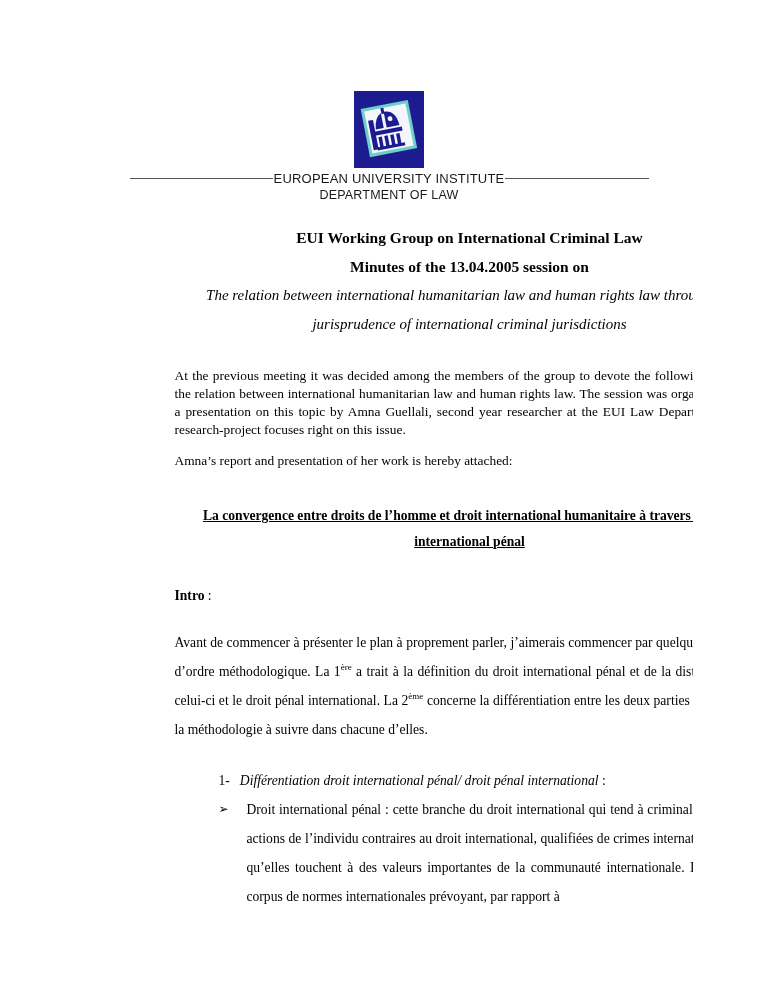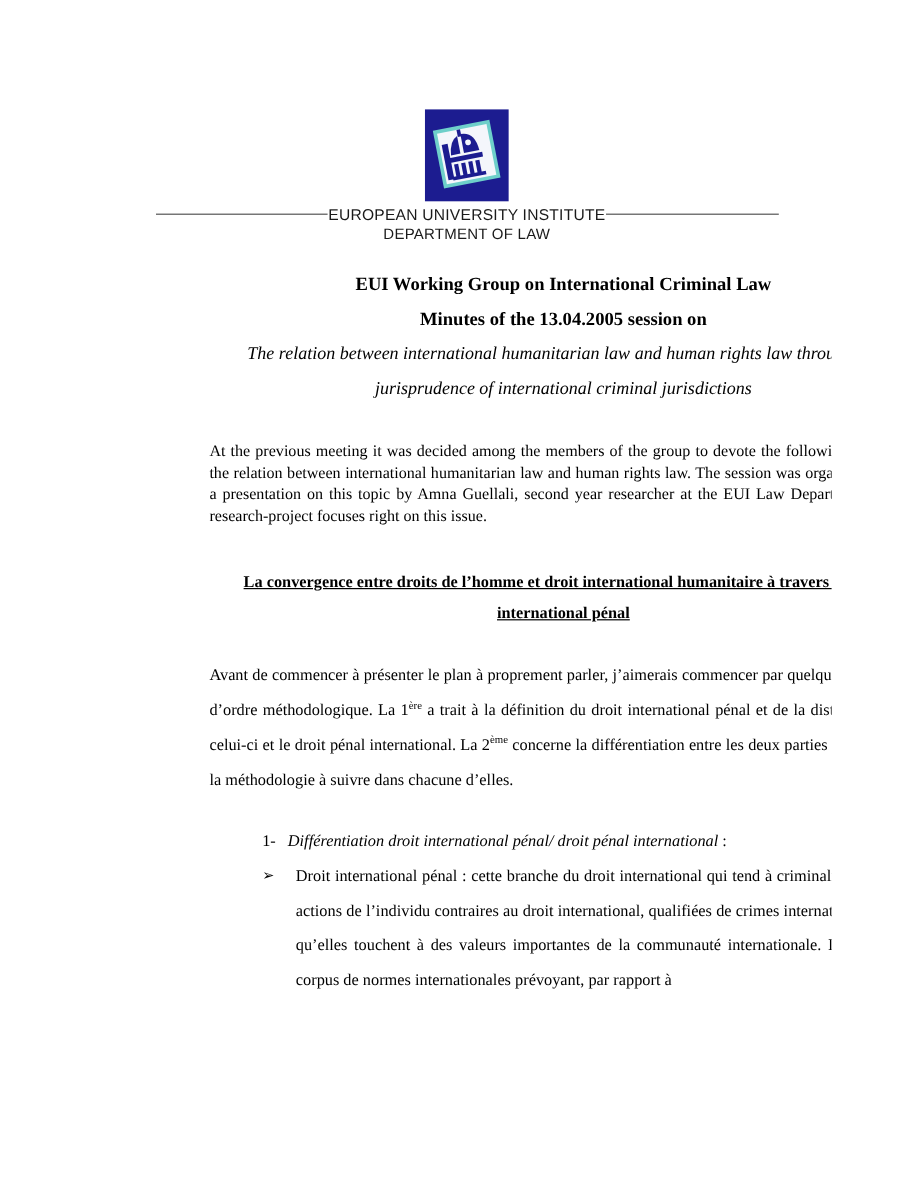--- a/index.html
+++ b/index.html
@@ -131,23 +131,25 @@
 
   <div class="content">
 
     <div class="title-block">
       <div class="title-line">EUI Working Group on International Criminal Law</div>
       <div class="title-line">Minutes of the 13.04.2005 session on</div>
       <div class="subtitle">The relation between international humanitarian law and human rights law through the jurisprudence of international criminal jurisdictions</div>
     </div>
 
     <p class="minutes-para">At the previous meeting it was decided among the members of the group to devote the following session to the relation between international humanitarian law and human rights law. The session was organized around a presentation on this topic by Amna Guellali, second year researcher at the EUI Law Department, whose research-project focuses right on this issue.</p>
+    <p class="attach-line" style="margin:0;">Amna’s report and presentation of her work is hereby attached:</p>
 
     <div class="fr-heading">La convergence entre droits de l’homme et droit international humanitaire à travers le droit international pénal</div>
 
+    <div class="intro-label"><span class="b">Intro</span><span> :</span></div>
 
     <p class="method-para"><span>Avant de commencer à présenter le plan à proprement parler, j’aimerais commencer par quelques remarques d’ordre méthodologique. La 1</span><sup>ère</sup><span> a trait à la définition du droit international pénal et de la distinction entre celui-ci et le droit pénal international. La 2</span><sup>ème</sup><span> concerne la différentiation entre les deux parties de la thèse et la méthodologie à suivre dans chacune d’elles.</span></p>
 
     <div class="list-item-1"><span class="num">1-</span><span class="it">Différentiation droit international pénal/ droit pénal international</span><span> :</span></div>
 
     <div class="bullet-item">
       <span class="glyph">➢</span>
       <span>Droit international pénal : cette branche du droit international qui tend à criminaliser certaines actions de l’individu contraires au droit international, qualifiées de crimes internationaux parce qu’elles touchent à des valeurs importantes de la communauté internationale. Il s’agit d’un corpus de normes internationales prévoyant, par rapport à</span>
     </div>
 

